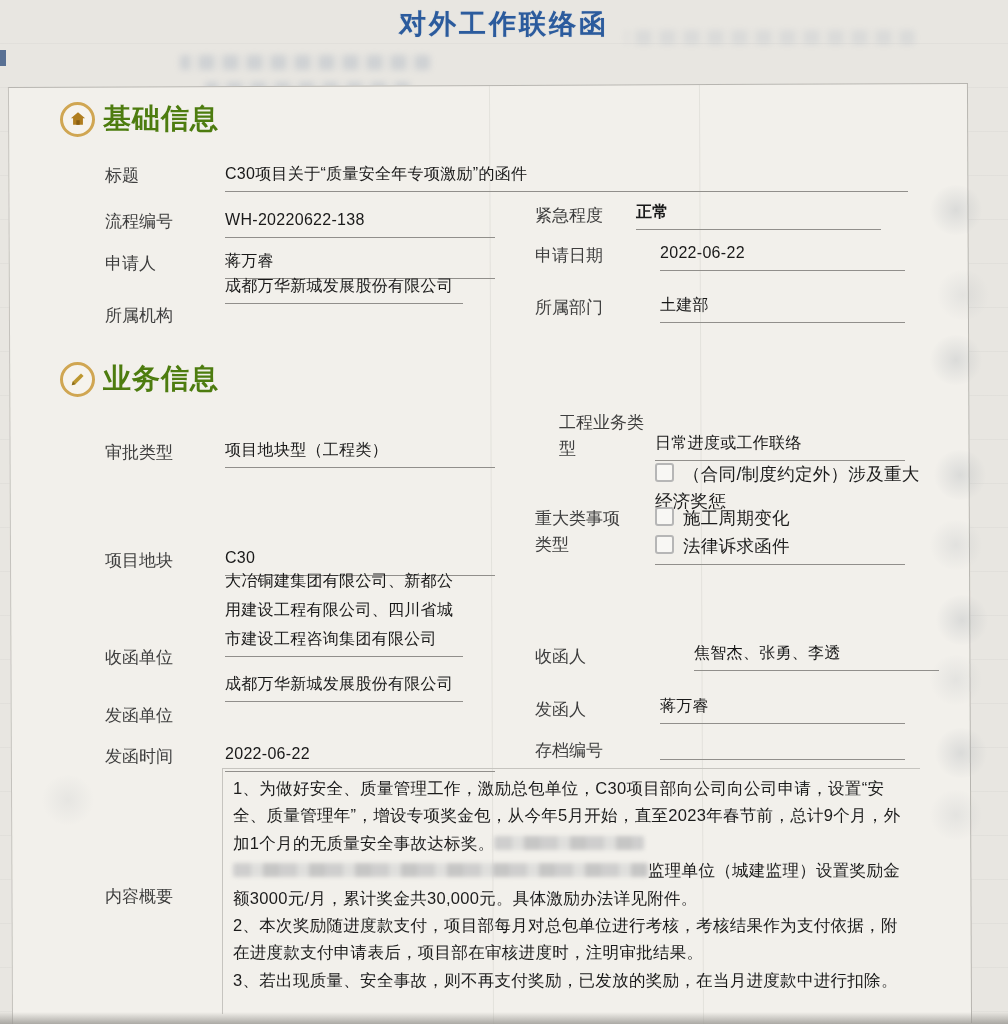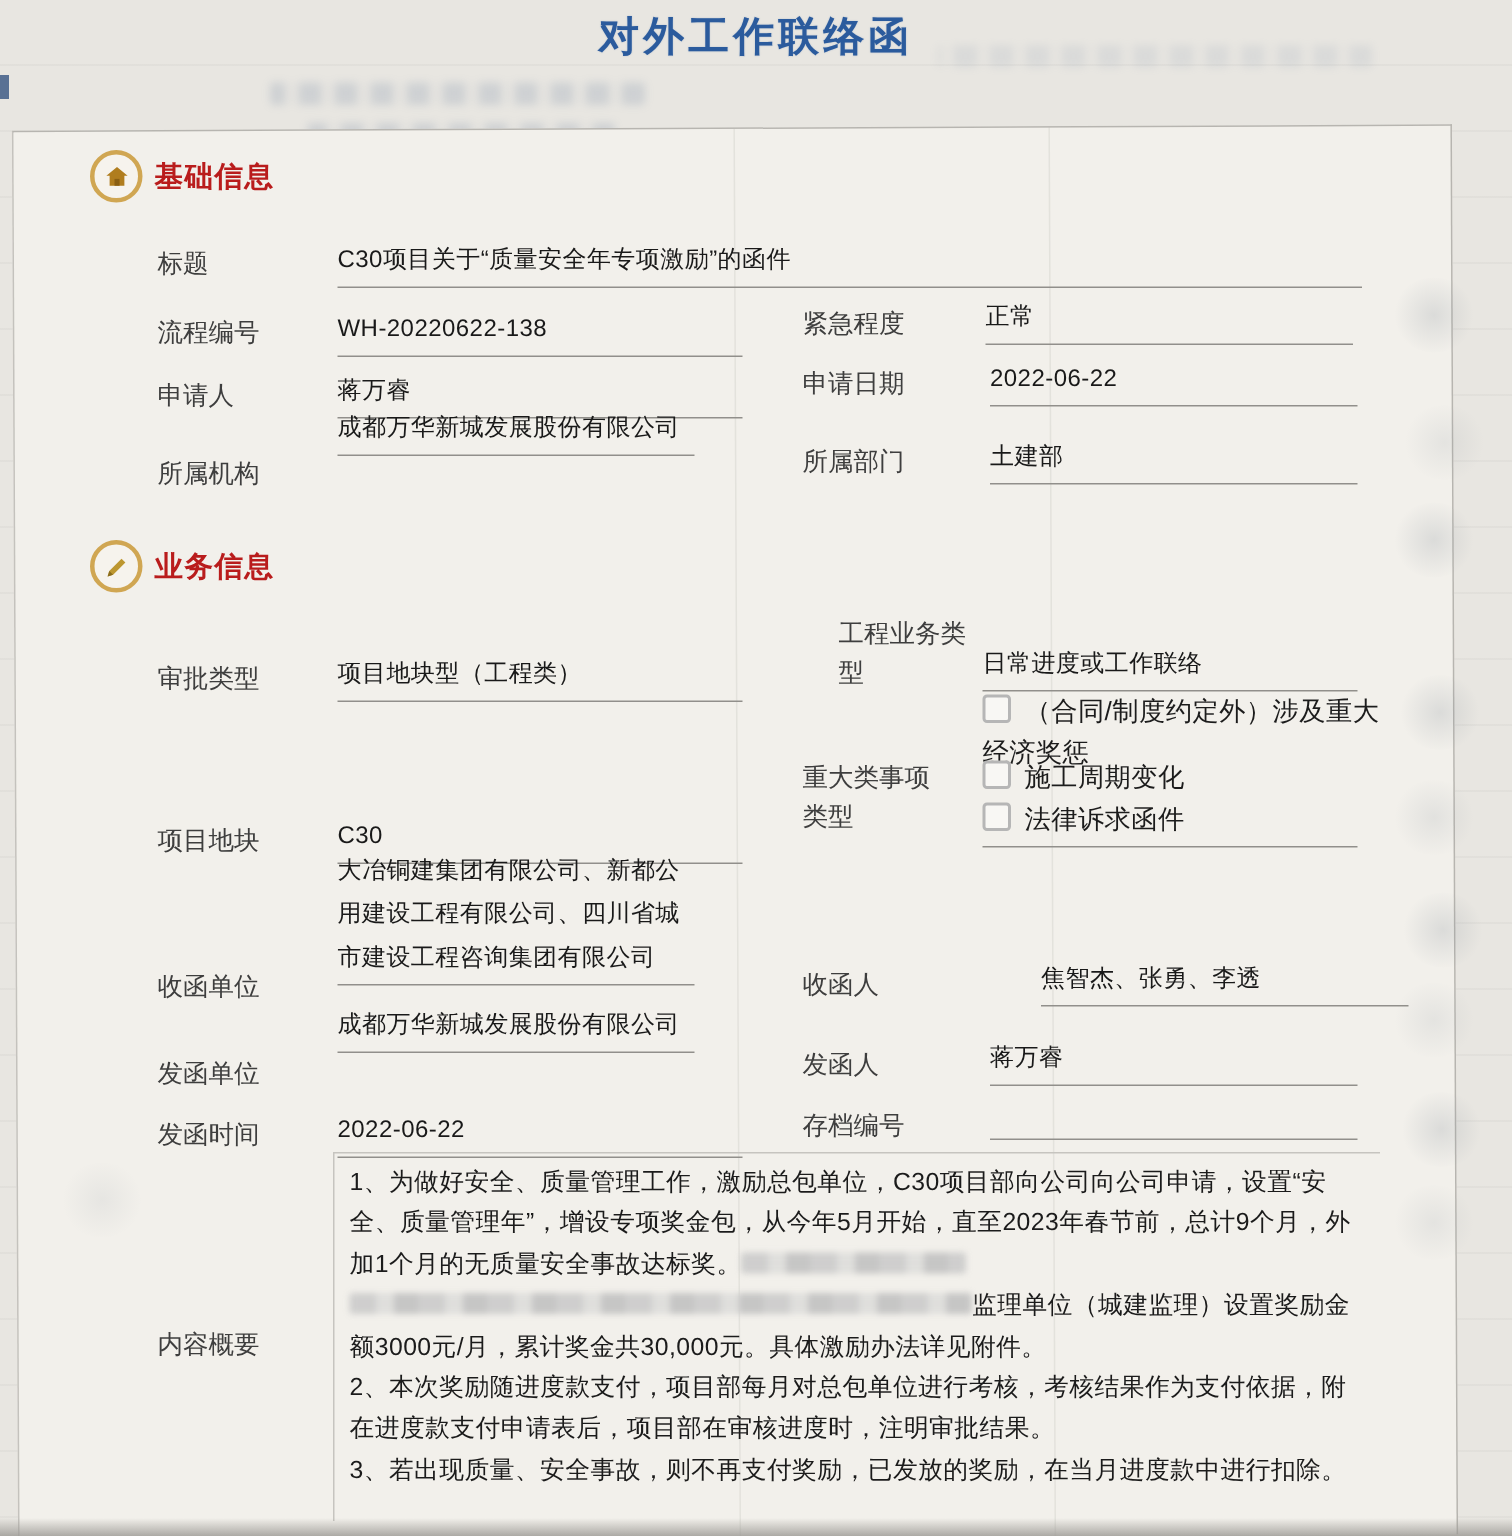--- a/index.html
+++ b/index.html
@@ -35,21 +35,21 @@
     border-right:1px solid #b7b5b0;
     transform:rotate(-0.25deg);
   }
   .vline{position:absolute;top:0;bottom:0;width:1px;background:#8d8b87;opacity:.14;}
   .sec{position:absolute;display:flex;align-items:center;gap:8px;}
   .ico{
     width:35px;height:35px;border:3px solid #d0a652;border-radius:50%;
     display:flex;align-items:center;justify-content:center;
     background:rgba(250,246,238,.55);box-sizing:border-box;flex:0 0 auto;
   }
-  .sec-title{font-size:19px;font-weight:bold;color:#b91c1c;letter-spacing:1px;}
+  .sec-title{font-size:28px;font-weight:bold;color:#4d7c0f;letter-spacing:1px;}
   .lbl{position:absolute;font-size:17px;color:#3e3e3e;line-height:26px;}
   .val{
     position:absolute;font-size:16px;color:#191919;line-height:29px;
     border-bottom:1px solid #918f8b;padding-bottom:3px;letter-spacing:.3px;
   }
   .cbrow{position:absolute;font-size:17.5px;color:#1c1c1c;line-height:27px;letter-spacing:.3px;}
   .cbrow.uline{border-bottom:1px solid #918f8b;padding-bottom:4px;}
   .cb{
     display:inline-block;width:15px;height:15px;
     border:2px solid #b6b6b6;border-radius:3px;
@@ -108,21 +108,21 @@
     </span>
     <span class="sec-title">基础信息</span>
   </div>
 
   <span class="lbl" style="left:105px;top:163px;">标题</span>
   <span class="val" style="left:225px;top:159px;width:683px;">C30项目关于“质量安全年专项激励”的函件</span>
 
   <span class="lbl" style="left:105px;top:209px;">流程编号</span>
   <span class="val" style="left:225px;top:205px;width:270px;">WH-20220622-138</span>
   <span class="lbl" style="left:535px;top:203px;">紧急程度</span>
-  <span class="val" style="left:657px;top:197px;width:245px;">正常</span>
+  <span class="val" style="left:636px;top:197px;width:245px;font-weight:bold;">正常</span>
 
   <span class="lbl" style="left:105px;top:251px;">申请人</span>
   <span class="val" style="left:225px;top:246px;width:270px;">蒋万睿</span>
   <span class="lbl" style="left:535px;top:243px;">申请日期</span>
   <span class="val" style="left:660px;top:238px;width:245px;">2022-06-22</span>
 
   <span class="lbl" style="left:105px;top:303px;">所属机构</span>
   <span class="val" style="left:225px;top:271px;width:238px;">成都万华新城发展股份有限公司</span>
   <span class="lbl" style="left:535px;top:295px;">所属部门</span>
   <span class="val" style="left:660px;top:290px;width:245px;">土建部</span>

